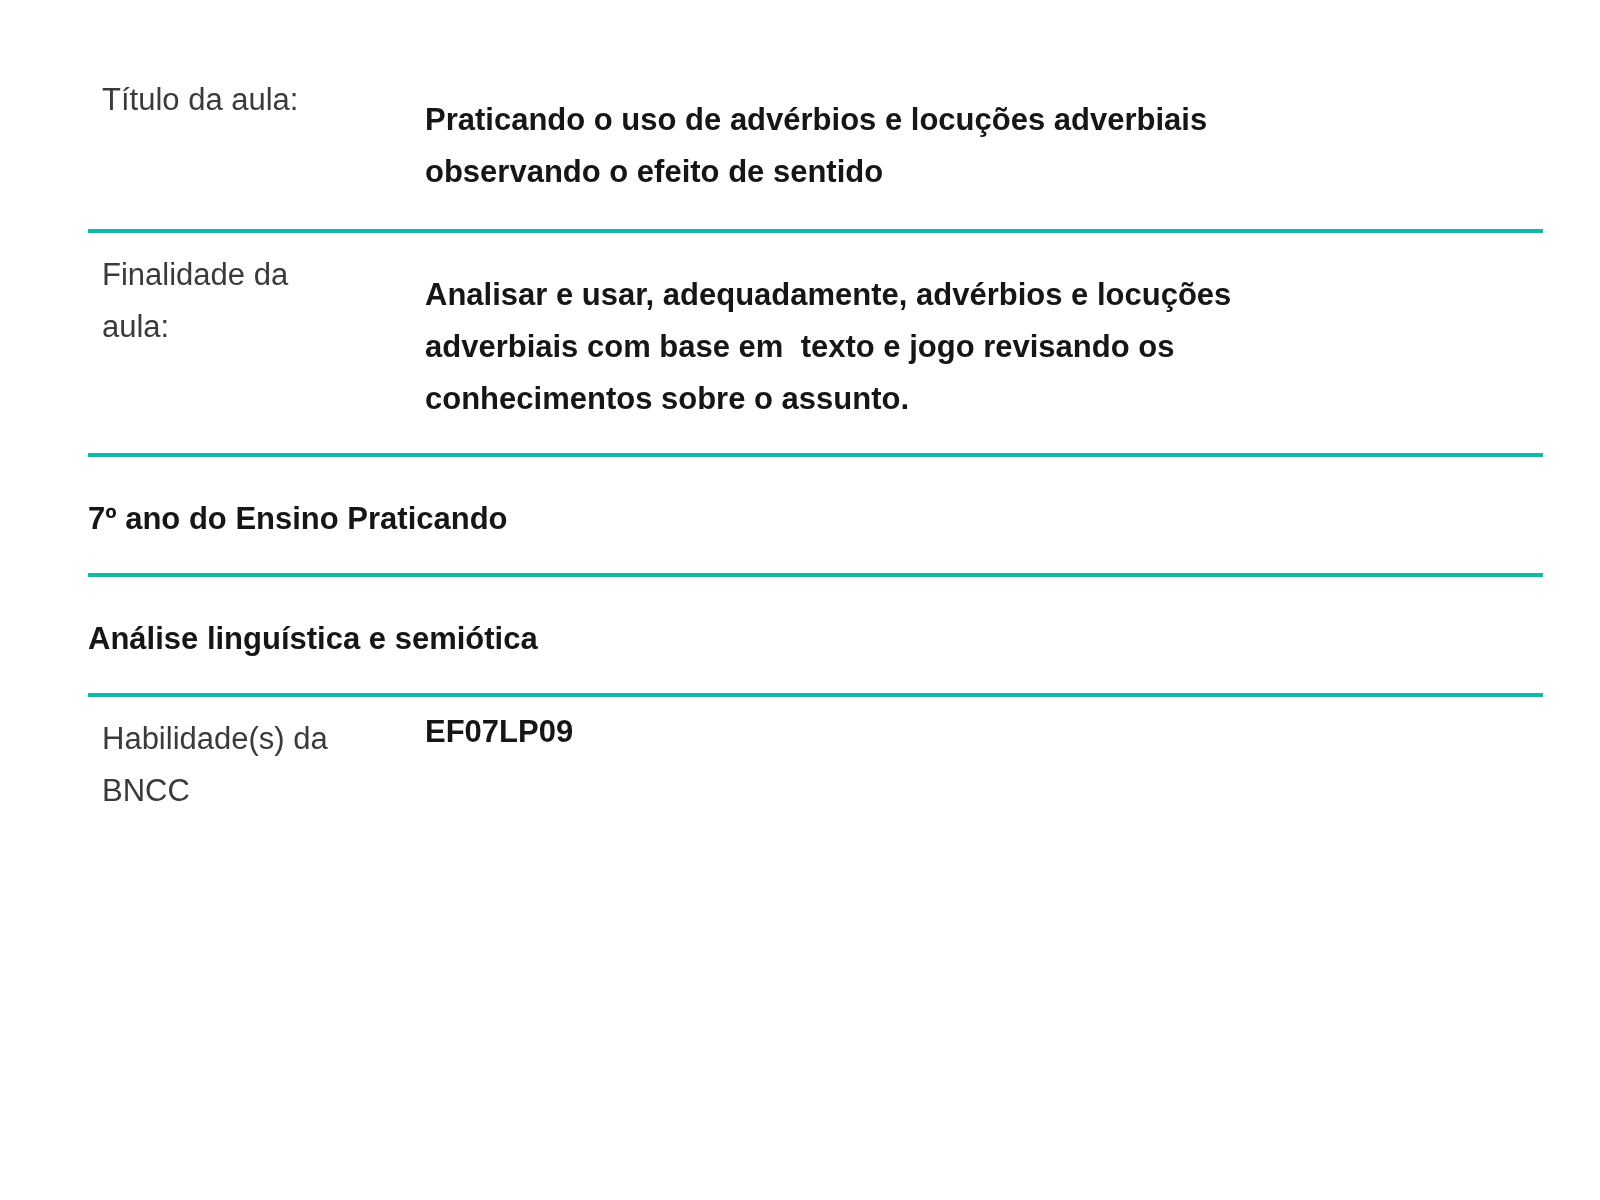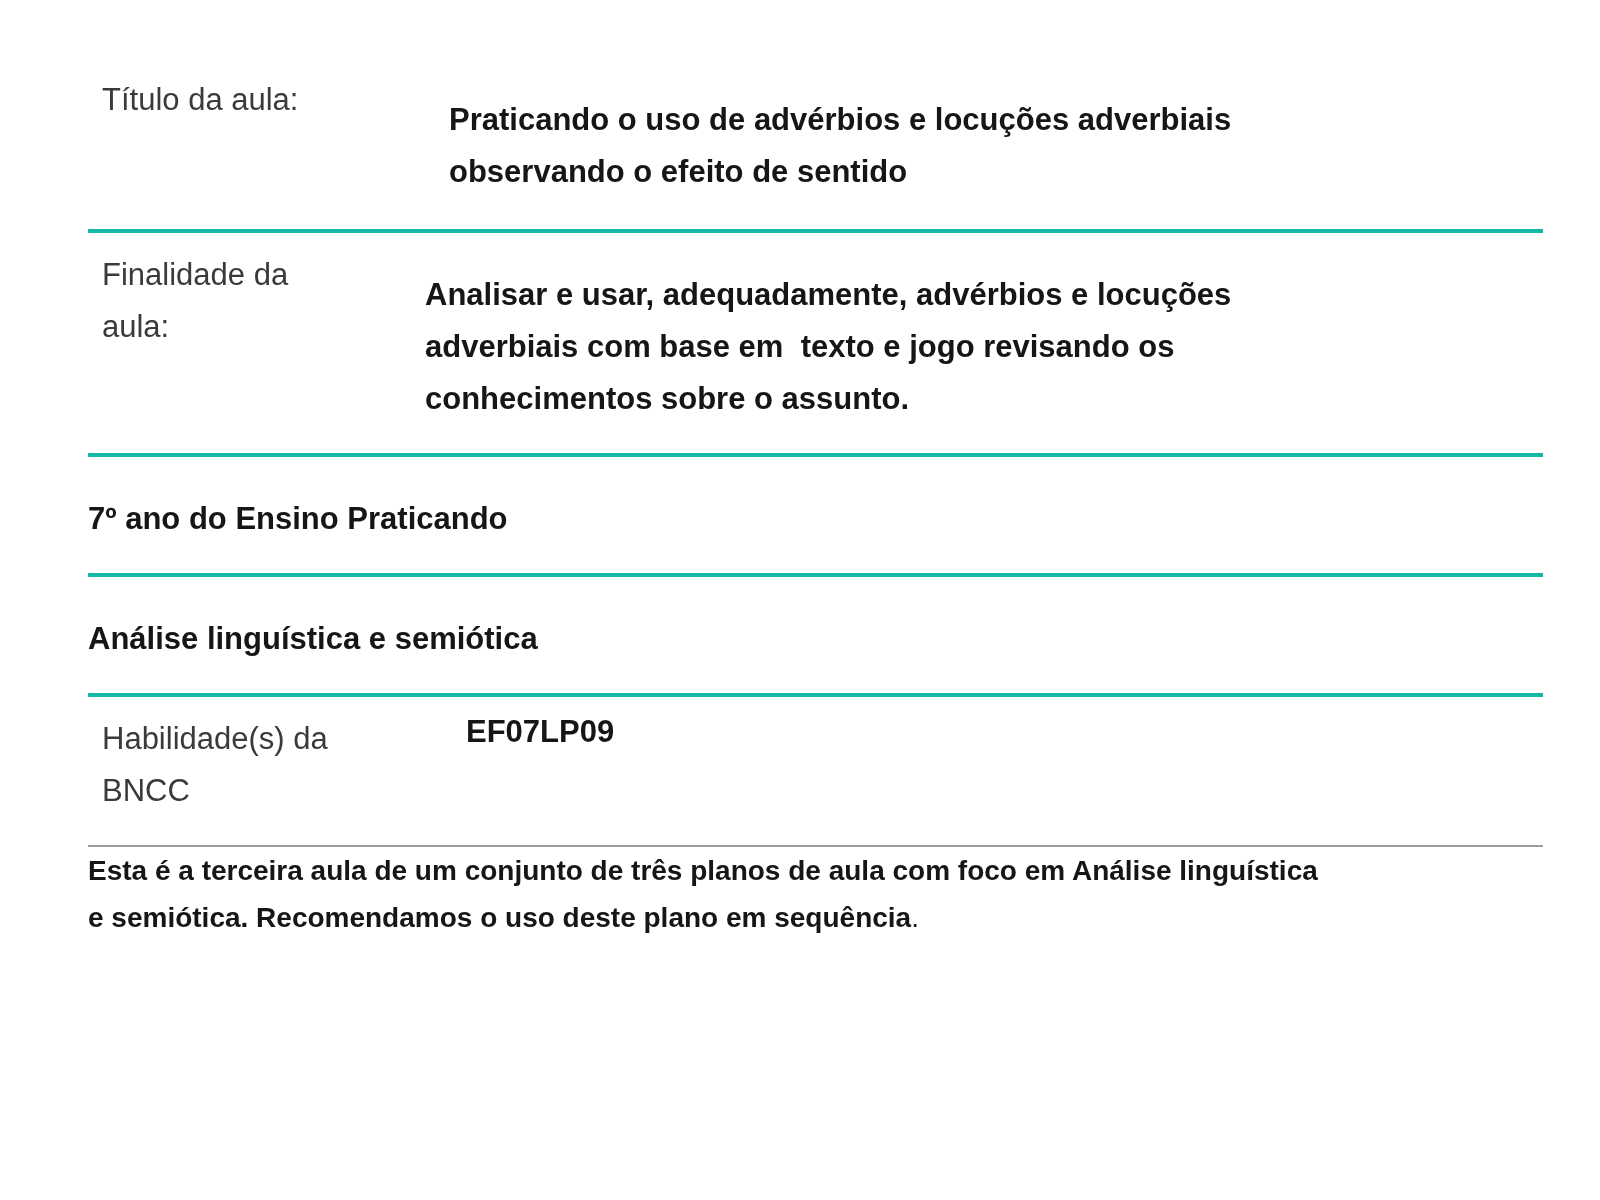--- a/index.html
+++ b/index.html
@@ -24,21 +24,20 @@
   .row {
     display: flex;
     align-items: flex-start;
     border-top: 4px solid #14b8a6;
     padding: 16px 0 28px 0;
   }
   .row.first {
     border-top: none;
     padding-top: 0;
     padding-bottom: 31px;
-    gap: 24px;
   }
   .label {
     flex: 0 0 337px;
     box-sizing: border-box;
     padding-left: 14px;
     font-size: 31px;
     line-height: 52px;
     font-weight: 400;
     color: #3a3a3a;
     white-space: pre-wrap;
@@ -47,21 +46,20 @@
     flex: 1;
     font-size: 31px;
     line-height: 52px;
     font-weight: 700;
     color: #161616;
     white-space: pre-wrap;
     margin-top: 20px;
   }
   .row-habilidade .value {
     margin-top: -7px;
-    margin-left: 41px;
   }
   .note {
     border-top: 2px solid #9c9c9c;
     padding: 0;
     font-size: 28px;
     line-height: 47px;
     color: #161616;
     white-space: pre-wrap;
   }
   .note-bold { font-weight: 700; }
@@ -95,17 +93,15 @@
     <div class="row">
       <div class="value">Análise linguística e semiótica</div>
     </div>
 
     <div class="row row-habilidade">
       <div class="label">Habilidade(s) da
 BNCC</div>
       <div class="value">EF07LP09</div>
     </div>
 
-    <div class="note"><span class="note-bold">Esta é a terceira aula de um conjunto de três planos de aula com foco em Análise linguística
-e semiótica. Recomendamos o uso deste plano em sequência</span><span class="note-period">.</span></div>
 
   </div>
 </div>
 
 </body></html>

